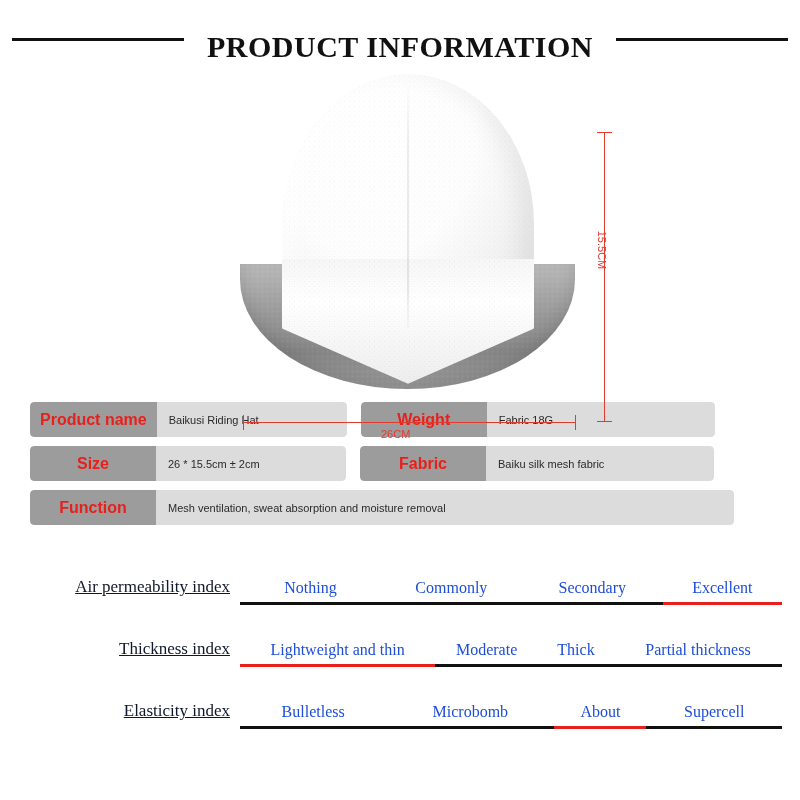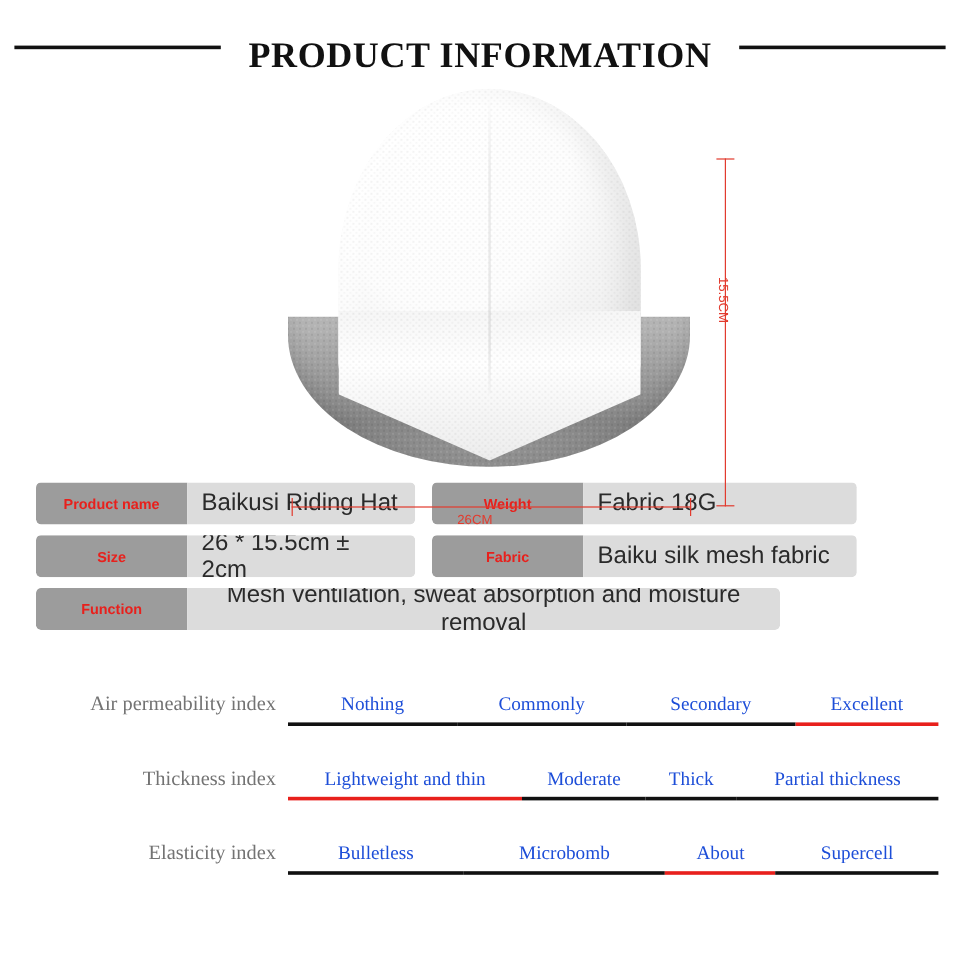--- a/index.html
+++ b/index.html
@@ -209,65 +209,66 @@
   .spec-pair {
     display: flex;
     align-items: stretch;
     border-radius: 4px;
     overflow: hidden;
   }
   .spec-key {
     background: #9c9c9c;
     color: #e8201c;
     font-weight: bold;
-    font-size: 12px;
+    font-size: 16px;
     display: flex;
     align-items: center;
     justify-content: center;
     padding: 0 10px;
     min-width: 126px;
     box-sizing: border-box;
     height: 35px;
     border-radius: 4px 0 0 4px;
   }
   .spec-val {
     background: #dcdcdc;
     color: #2a2a2a;
-    font-size: 20px;
+    font-size: 11px;
     display: flex;
     align-items: center;
     padding: 0 12px;
     height: 35px;
     box-sizing: border-box;
     border-radius: 0 4px 4px 0;
   }
   .pair-w1 .spec-val { width: 190px; }
   .pair-w2 .spec-val { width: 228px; }
-  .pair-full .spec-val { width: 494px; text-align: center; }
+  .pair-full .spec-val { width: 578px; text-align: center; }
   .pair-crowd .spec-val { width: 200px; }
 
   
   .indices {
     margin: 8px 0 0 0;
     padding: 0 18px 0 28px;
   }
   .index-row {
     display: flex;
     align-items: flex-end;
     height: 62px;
   }
   .index-label {
     width: 212px;
     text-align: right;
     padding-right: 10px;
     font-family: "Liberation Serif", serif;
     font-size: 17px;
-    color: #737373;
+    color: #0f172a;
     padding-bottom: 8px;
     box-sizing: border-box;
+    text-decoration: underline;
   }
   .index-scale {
     flex: 1;
     position: relative;
   }
   .index-options {
     display: flex;
     width: 100%;
   }
   .index-opt {

